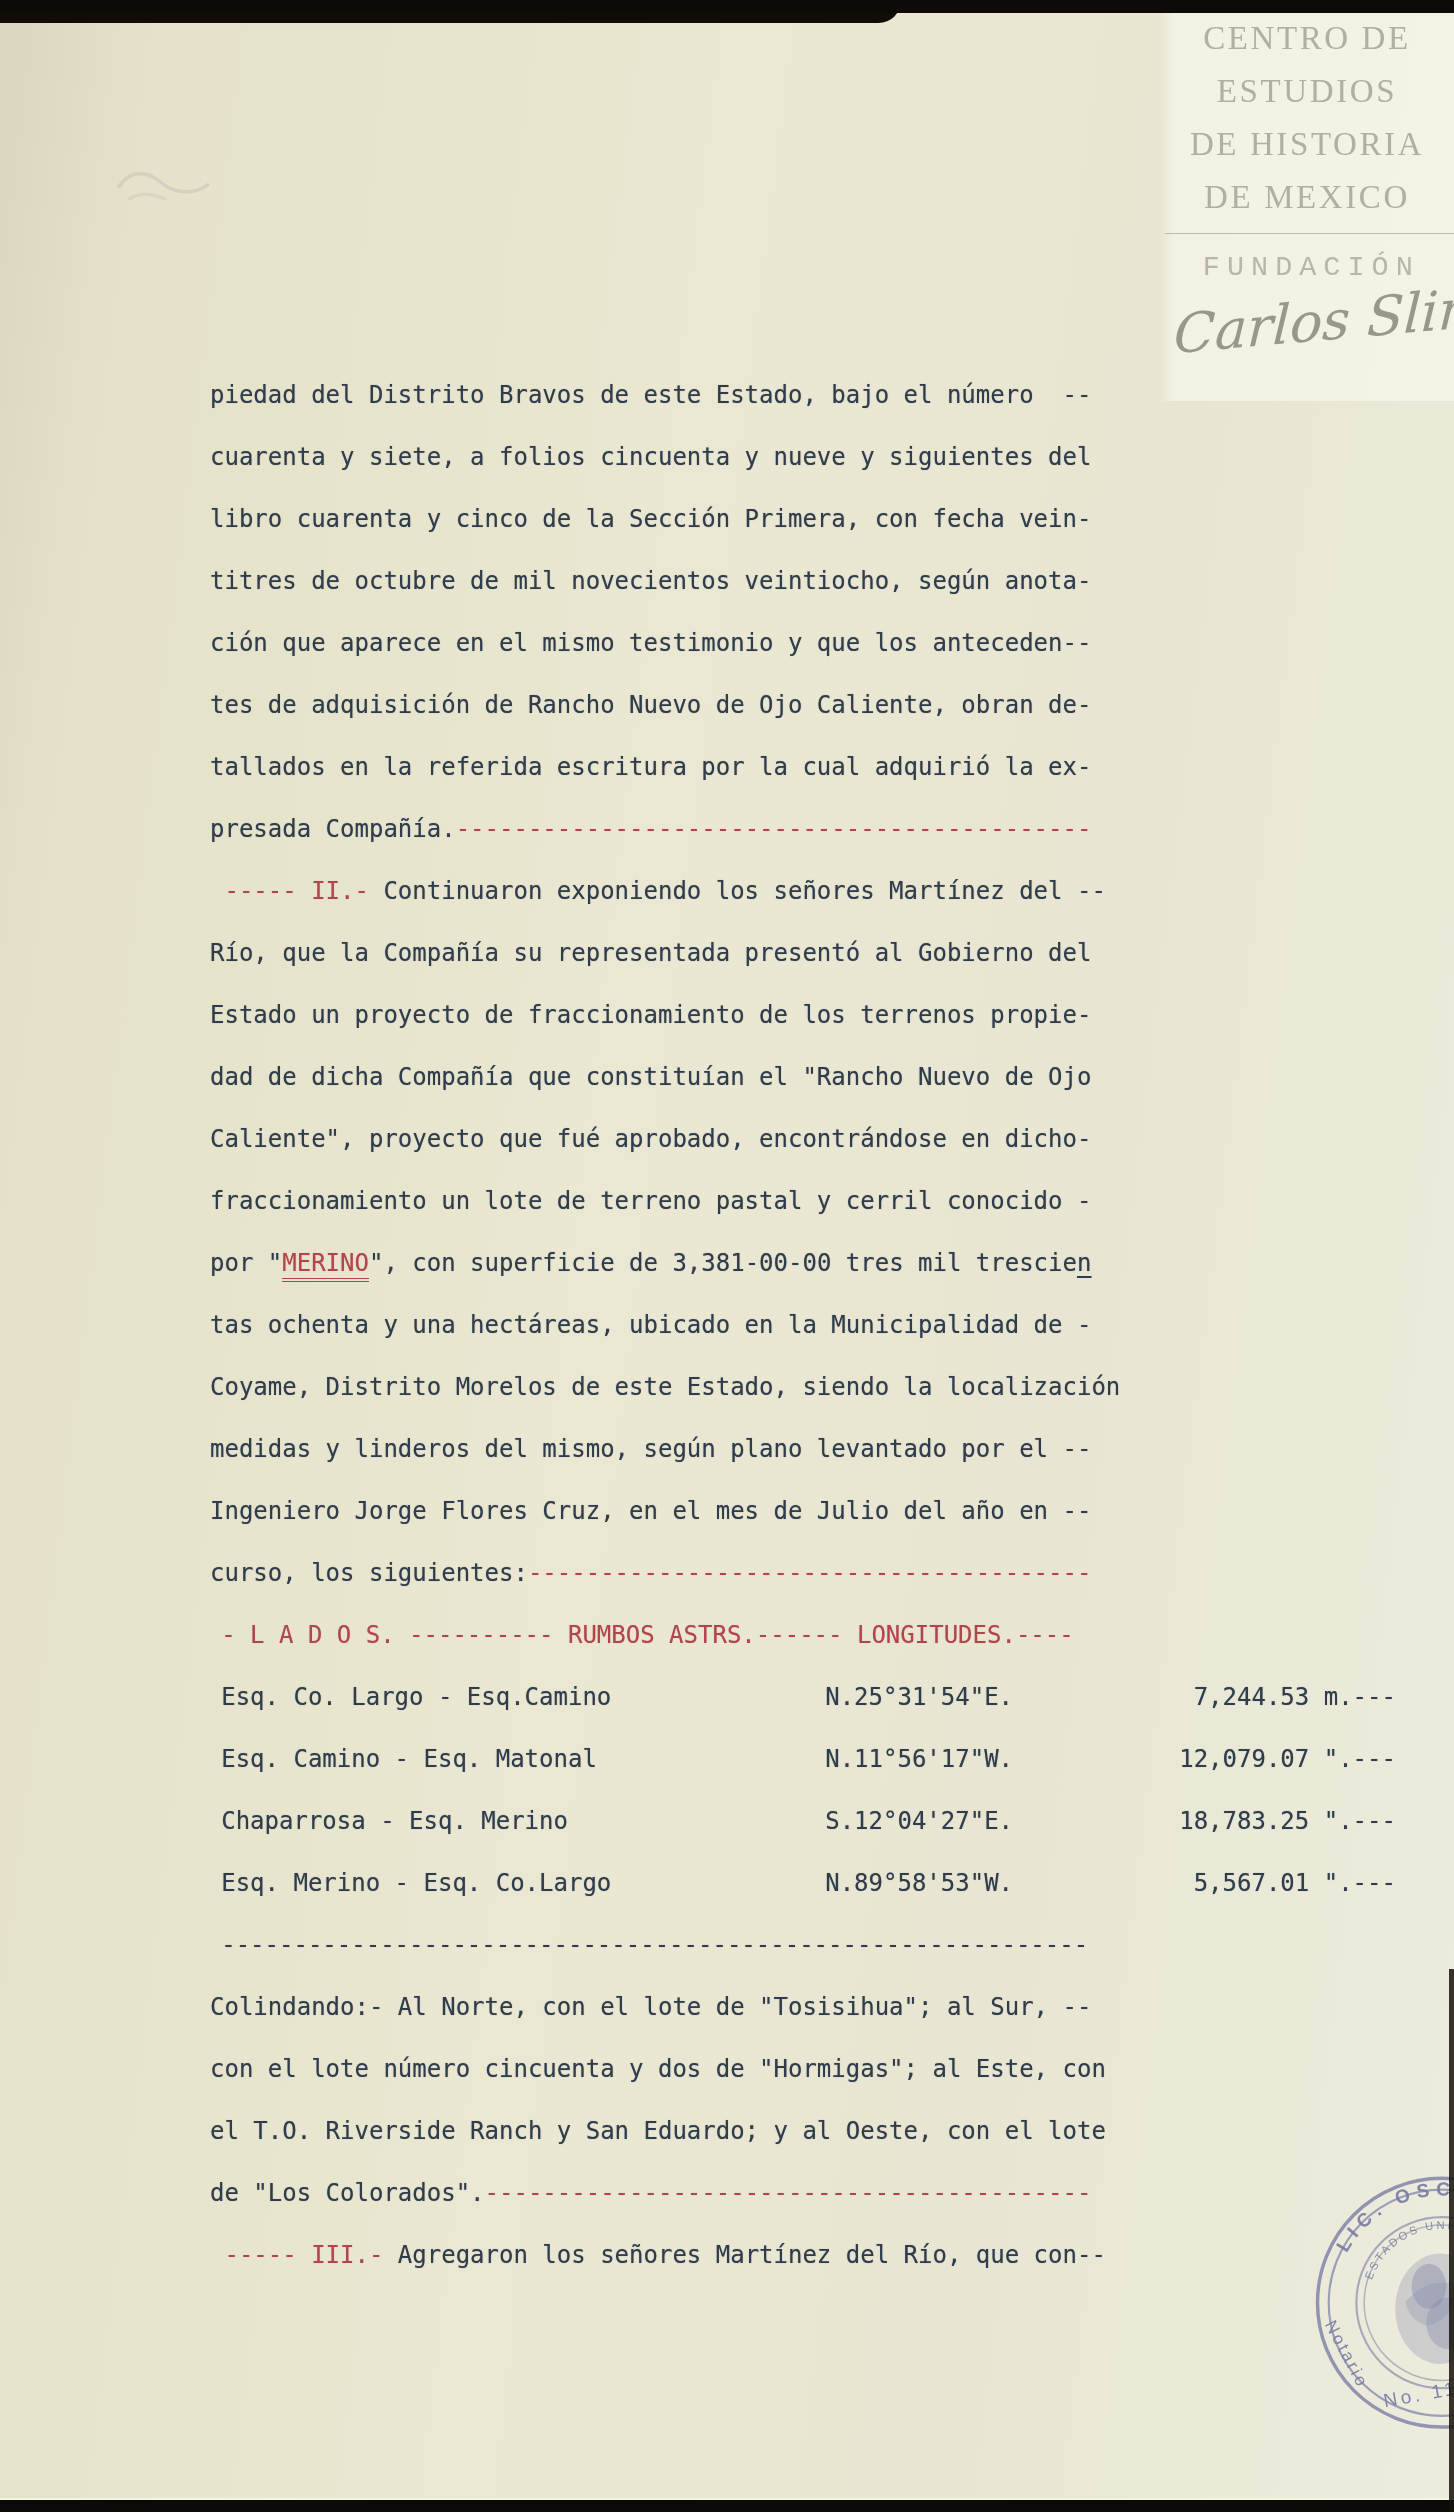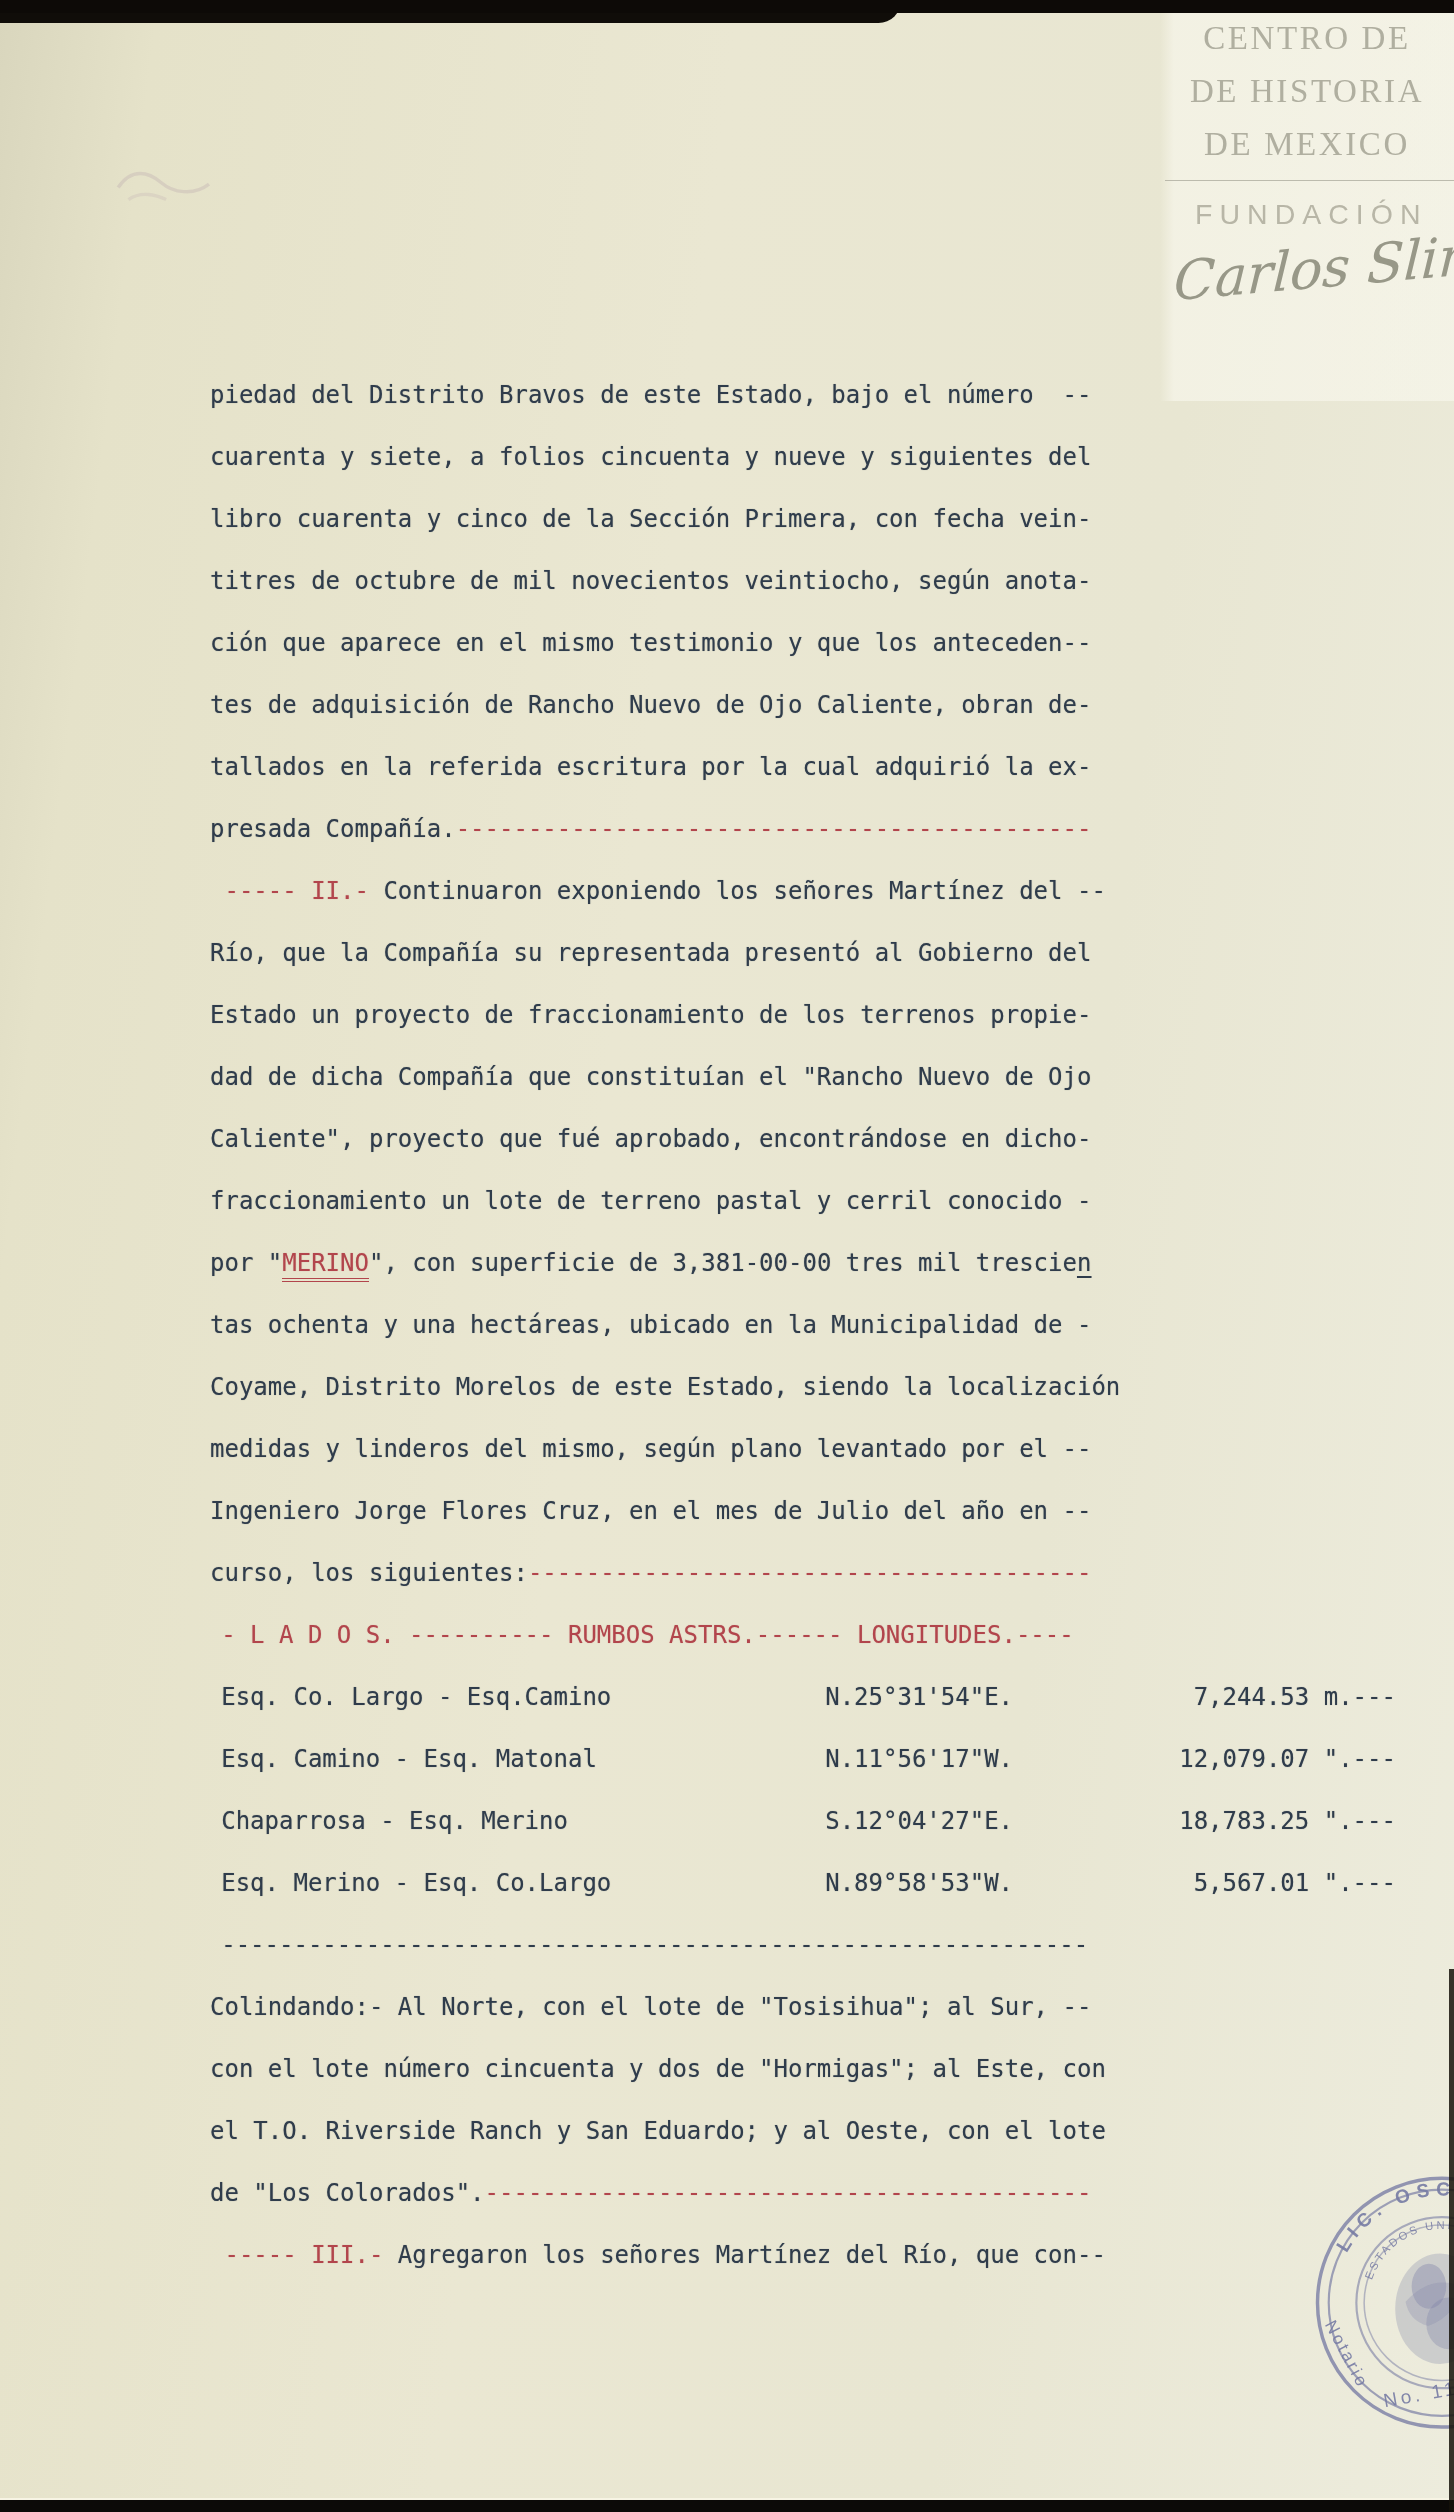--- a/index.html
+++ b/index.html
@@ -15,21 +15,21 @@
   .edge-right{position:absolute;right:0;top:1969px;bottom:0;width:5.2px;background:#151209;opacity:.85;}
 
   
   .watermark{
     position:absolute;left:1160px;top:7px;width:294px;height:389px;
     background:linear-gradient(to right,rgba(249,248,238,0) 0,rgba(249,248,238,.62) 14px,rgba(249,248,238,.62) 100%);
     padding-top:5.2px;text-align:center;color:#b0afa0;
   }
   .wm-line{font-family:Liberation Serif, serif;font-size:33px;line-height:53px;letter-spacing:2.6px;}
   .wm-rule{height:1.7px;background:#a9a89b;margin:8.6px 0 16.4px 5.2px;opacity:.75;}
-  .wm-foundation{font-family:Liberation Sans, sans-serif;font-size:28.5px;letter-spacing:7px;color:#b8b6a7;margin-left:8.6px;}
+  .wm-foundation{font-family:Liberation Mono, monospace;font-size:28.5px;letter-spacing:7px;color:#b8b6a7;margin-left:8.6px;}
   .wm-signature{
     font-family:"DejaVu Serif",serif;font-style:italic;font-size:54px;
     color:rgba(146,146,131,.95);white-space:nowrap;margin:19px 0 0 14px;
     transform:rotate(-5deg) skewX(-8deg);transform-origin:left center;
   }
 
   
   .text-block{
     position:absolute;left:210px;top:364px;color:#2f3c4b;
     font-size:24px;line-height:62px;
@@ -48,20 +48,21 @@
   .stamp{position:absolute;left:1295px;top:2155px;opacity:.82;}
   .smudge{position:absolute;left:111px;top:155px;opacity:.8;}
 </style>
 </head>
 <body>
 
 <div class="page">
 
   <div class="watermark">
     <div class="wm-line">CENTRO DE</div>
+    <div class="wm-line">ESTUDIOS</div>
     <div class="wm-line">DE HISTORIA</div>
     <div class="wm-line">DE MEXICO</div>
     <div class="wm-rule"></div>
     <div class="wm-foundation">FUNDACIÓN</div>
     <div class="wm-signature">Carlos Slim</div>
   </div>
 
   <svg class="smudge" width="112" height="60" viewBox="0 0 130 70">
     <path d="M8,38 C24,14 44,20 58,32 S96,48 114,34" stroke="rgba(150,118,148,0.22)" stroke-width="4" fill="none"></path>
     <path d="M20,52 C34,42 52,46 64,52" stroke="rgba(150,118,148,0.16)" stroke-width="4" fill="none"></path>

